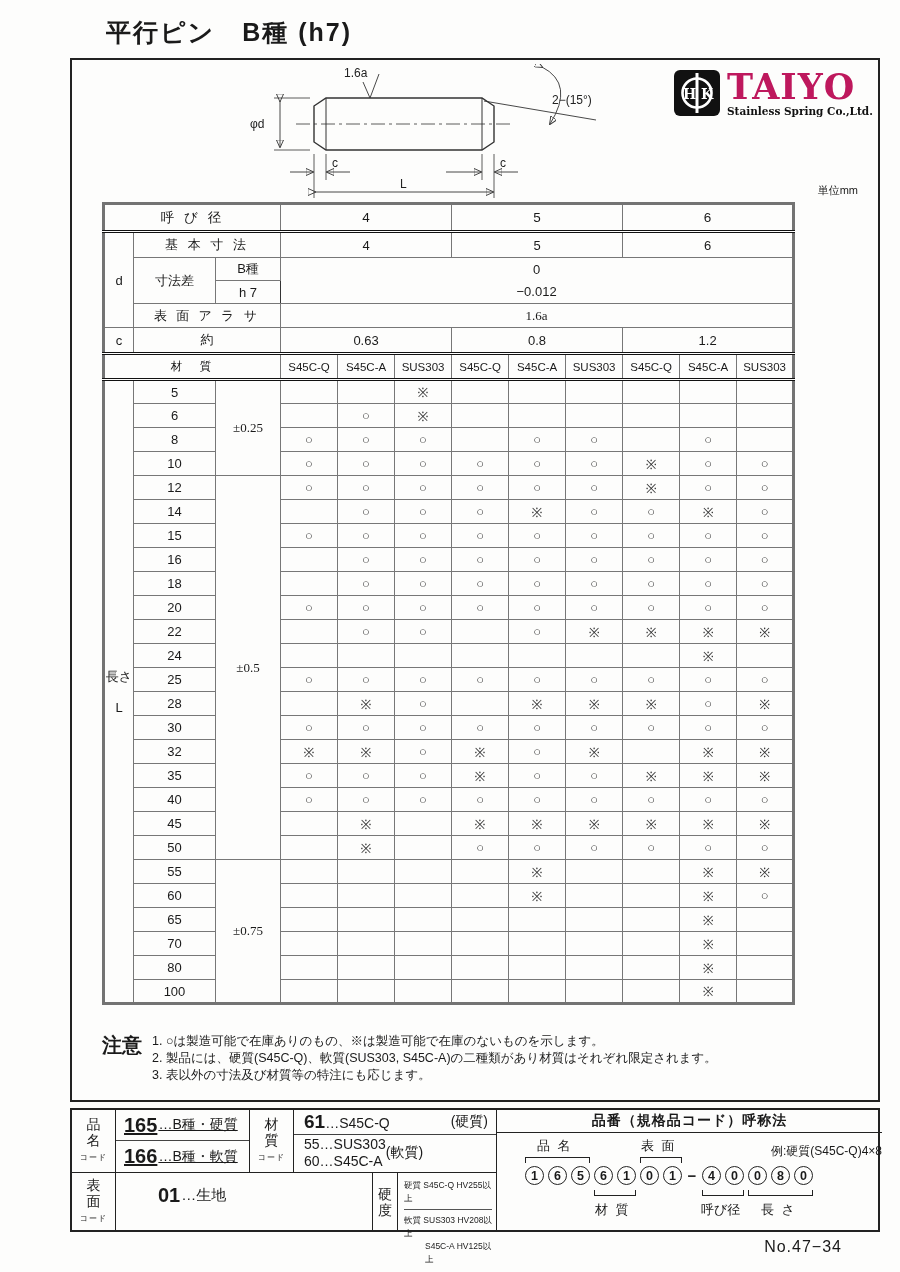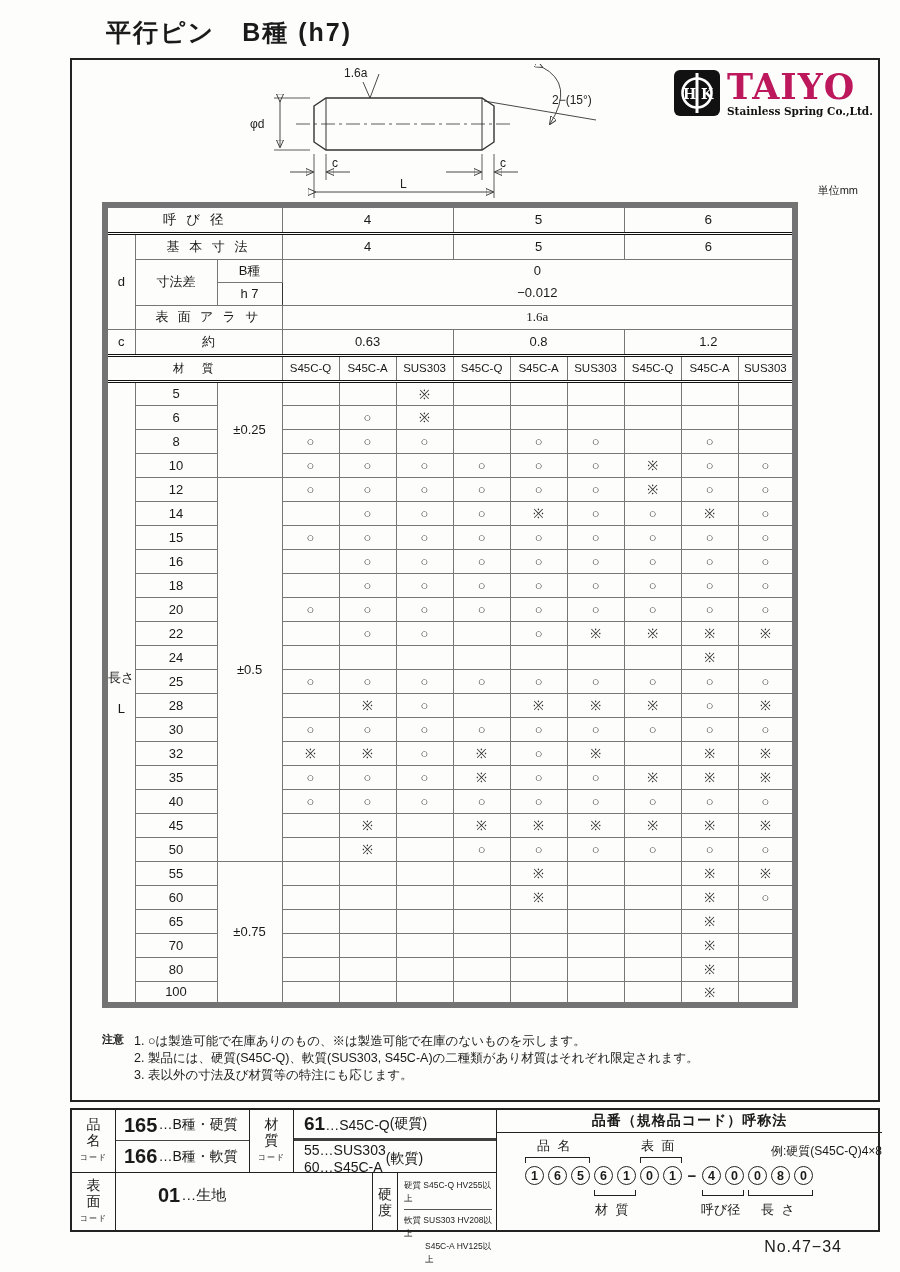--- a/index.html
+++ b/index.html
@@ -20,53 +20,53 @@
   
   .logo { position:absolute; left:602px; top:10px; display:flex; align-items:flex-start; gap:7px; }
   .logo-name { font-family:"DejaVu Serif", serif; font-weight:bold; font-size:35px; line-height:34px; letter-spacing:1px; color:#be185d; }
   .logo-sub { font-family:"DejaVu Serif", serif; font-weight:bold; font-size:10.5px; color:#111; margin-top:1px; }
 
   .unit { position:absolute; right:20px; top:123px; font-size:11px; }
 
   
   table.spec { position:absolute; left:30px; top:142px; width:690px; border-collapse:collapse; table-layout:fixed; }
   table.spec th, table.spec td { border:1px solid #777; font-weight:normal; text-align:center; vertical-align:middle; font-size:13px; padding:0; }
-  table.spec { border:6px solid #737373; }
+  table.spec { border:3px solid #737373; }
   tr.r-dia th, tr.r-dia td { height:28px; border-bottom:3px double #111; font-size:13.5px; }
   tr.r-basic td, tr.r-basic th { height:26px; }
   tr.r-tolA th, tr.r-tolA td { height:23px; }
   tr.r-tolB th { height:23px; }
   tr.r-surf th, tr.r-surf td { height:24px;font-family:Liberation Serif, serif; }
   tr.r-c th, tr.r-c td { height:26px; border-bottom:3px double #111; }
   tr.r-mat th, tr.r-mat td { height:26px; border-bottom:3px double #111; font-size:11.5px; }
   .hdr-label { letter-spacing:3px; }
   td.mk, td.len, td.tol { height:24px; }
   td.mk { font-size:13px; color:#333; }
   td.sub { border-left:1px dashed #aaa; }
   td.grp, th.grp { border-left:1.5px solid #333; }
   .data-start { border-left:1.5px solid #333 !important; }
   td.len-head { width:30px; font-size:13px; }
   td.len-head div { margin:14px 0; }
-  td.tol { font-size:12.5px; }
+  td.tol { font-size:12.5px;font-family:Liberation Serif, serif; }
   .tolval-cell div { line-height:22px; font-size:13px; }
 
   
   .notes { position:absolute; left:30px; top:972px; display:flex; gap:10px; }
-  .notes-label { font-weight:bold; font-size:11px; }
+  .notes-label { font-weight:bold; font-size:20px; }
   .notes-items { font-size:12.5px; line-height:17px; padding-top:1px; }
 
   
   .band { position:absolute; left:70px; top:1108px; width:810px; height:124px; border:2px solid #222; background:#fdfdfc; }
   .cell { position:absolute; }
   .vlabel { display:flex; flex-direction:column; align-items:center; justify-content:center; height:100%; font-size:14px; line-height:16px; }
   .vlabel .sub { font-size:8px; margin-top:2px; letter-spacing:1px; }
   .name-row { display:flex; align-items:center; height:31px; padding-left:8px; font-size:14px; }
   .name-row .num { font-size:20px; font-weight:bold; margin-right:1px; }
   .name-row:first-child { border-bottom:1px solid #444; }
-  .mc-row { display:flex; align-items:center; padding:0 8px 0 10px; height:31px; font-size:14px; border-bottom:3px solid #404040; }
+  .mc-row { display:flex; justify-content:space-between; align-items:center; padding:0 8px 0 10px; height:25px; font-size:14px; border-bottom:1px solid #404040; }
   .mc-soft { display:flex; justify-content:flex-start; align-items:center; padding:0 8px 0 10px; height:36px; }
   .mc-num { font-size:19px; font-weight:bold; }
   .mc-code { font-size:14px; }
   .mc-codes div { font-size:14px; line-height:17px; }
   .mc-tag { font-size:14px; }
   .surf-val { display:flex; align-items:center; height:100%; padding-left:42px; font-size:15px; }
   .surf-val .num { font-size:20px; font-weight:bold; margin-right:1px; }
   .hard-box { font-size:8.5px; line-height:13px; padding:6px 4px 0 6px; }
   .hard-box .hd1 { border-bottom:1px solid #555; padding-bottom:4px; margin-bottom:4px; }
   .hard-box .hd3 { padding-left:21px; }
@@ -544,21 +544,21 @@
 
   <div class="band">
 
     <div class="cell" style="left:0;top:0;width:44px;height:62px;border-right:1px solid #222;">
       <div class="vlabel">
         <span>品</span>
         <span>名</span>
         <span class="sub">コード</span>
       </div>
     </div>
-    <div class="cell" style="left:44px;top:0;width:134px;height:62px;border-right:1px solid #222;">
+    <div class="cell" style="left:44px;top:0;width:134px;height:62px;border-right:1px solid #222;text-decoration:underline;">
       <div class="name-row">
           <span class="num">165</span>
           <span>…B種・硬質</span>
         </div>
       <div class="name-row">
           <span class="num">166</span>
           <span>…B種・軟質</span>
         </div>
     </div>
 

